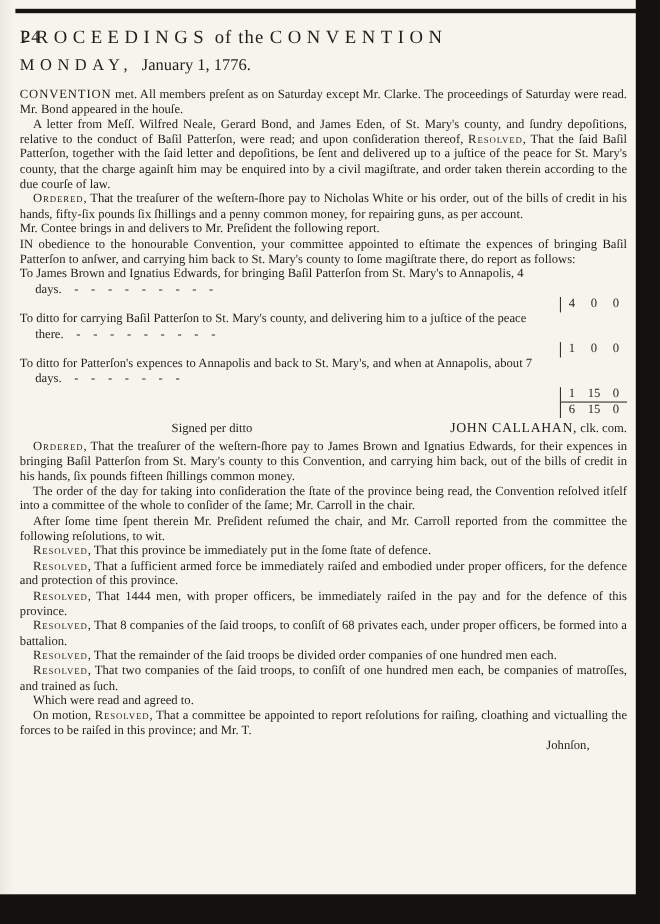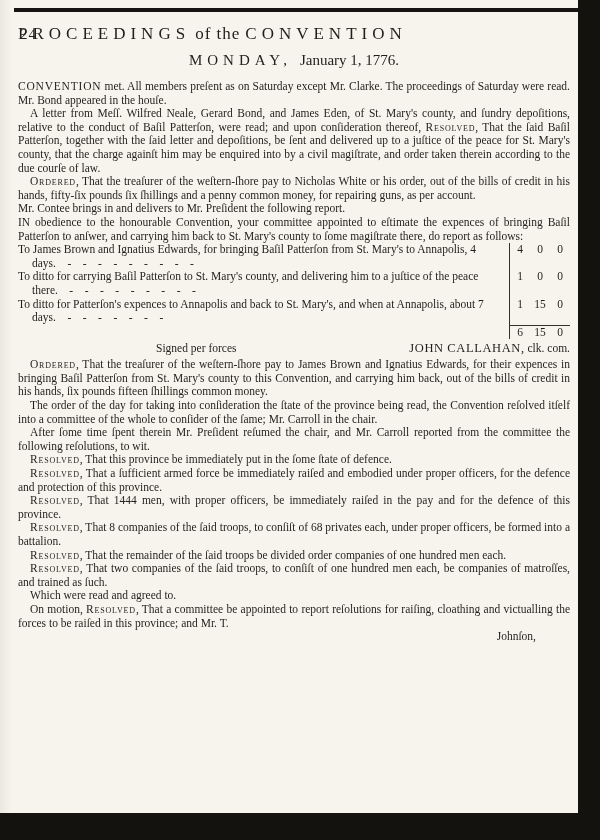--- a/index.html
+++ b/index.html
@@ -11,27 +11,27 @@
   }
   .top-rule{position:absolute;left:14px;top:8px;right:14px;height:4px;background:#171512;}
   .right-bar{position:absolute;top:0;right:0;width:22px;height:100%;background:#14120f;}
   .bottom-bar{position:absolute;left:0;bottom:0;width:100%;height:27px;background:#14120f;}
   .content{position:absolute;left:18px;top:22px;width:552px;}
   .header-line{position:relative;height:26px;margin-bottom:4px;}
   .page-num{position:absolute;left:2px;top:4px;font-size:15px;letter-spacing:1px;}
   .title{text-align:left;font-size:17px;padding-top:2px;white-space:nowrap;}
   .wide{letter-spacing:5px;}
   .mid{letter-spacing:1px;margin:0 5px;}
-  .date-line{text-align:center;font-size:15px;margin-bottom:11px;}
+  .date-line{font-size:15px;margin-bottom:11px;}
   .date-caps{letter-spacing:5px;margin-right:8px;}
   .para{margin:0;text-indent:12px;text-align:justify;font-size:11.5px;line-height:13.6px;}
   .noindent{text-indent:0;}
   .sc{font-variant:small-caps;letter-spacing:0.8px;}
   .ledger{margin:0;}
-  .lrow{display:flex;margin:0;}
+  .lrow{display:flex;align-items:flex-end;margin:0;flex-direction:column;}
   .ltext{flex:1;padding-left:14px;text-indent:-14px;font-size:11.5px;line-height:13.6px;}
   .lamts{display:flex;border-left:1px solid #35312a;margin-left:6px;}
   .lamt{width:20px;text-align:center;font-size:11.5px;line-height:13.6px;}
   .total .lamts{border-top:1.5px solid #35312a;}
   .signature{display:flex;justify-content:space-between;align-items:baseline;padding-left:138px;font-size:11.5px;line-height:15px;margin:2px 0;}
   .sig-name{font-size:12.5px;letter-spacing:0.6px;}
   .sig-title{font-size:11.5px;}
   .catchword{text-align:right;padding-right:34px;font-size:11.5px;line-height:13.6px;}
 </style>
 </head>
@@ -90,21 +90,21 @@
         <div class="ltext"></div>
         <div class="lamts">
             <span class="lamt">6</span>
             <span class="lamt">15</span>
             <span class="lamt">0</span>
           </div>
       </div>
     </div>
 
     <div class="signature">
-      <span>Signed per forces</span>
+      <span>Signed per ditto</span>
       <span><span class="sig-name">JOHN CALLAHAN,</span> <span class="sig-title">clk. com.</span></span>
     </div>
 
     <p class="para"><span></span><span class="sc">Ordered</span><span>, That the treaſurer of the weſtern-ſhore pay to James Brown and Ignatius Edwards, for their expences in bringing Baſil Patterſon from St. Mary's county to this Convention, and carrying him back, out of the bills of credit in his hands, ſix pounds fifteen ſhillings common money.</span></p>
 
     <p class="para"><span>The order of the day for taking into conſideration the ſtate of the province being read, the Convention reſolved itſelf into a committee of the whole to conſider of the ſame; Mr. Carroll in the chair.</span><span class="sc"></span><span></span></p>
 
     <p class="para"><span>After ſome time ſpent therein Mr. Preſident reſumed the chair, and Mr. Carroll reported from the committee the following reſolutions, to wit.</span><span class="sc"></span><span></span></p>
 
     <p class="para"><span></span><span class="sc">Resolved</span><span>, That this province be immediately put in the ſome ſtate of defence.</span></p>

